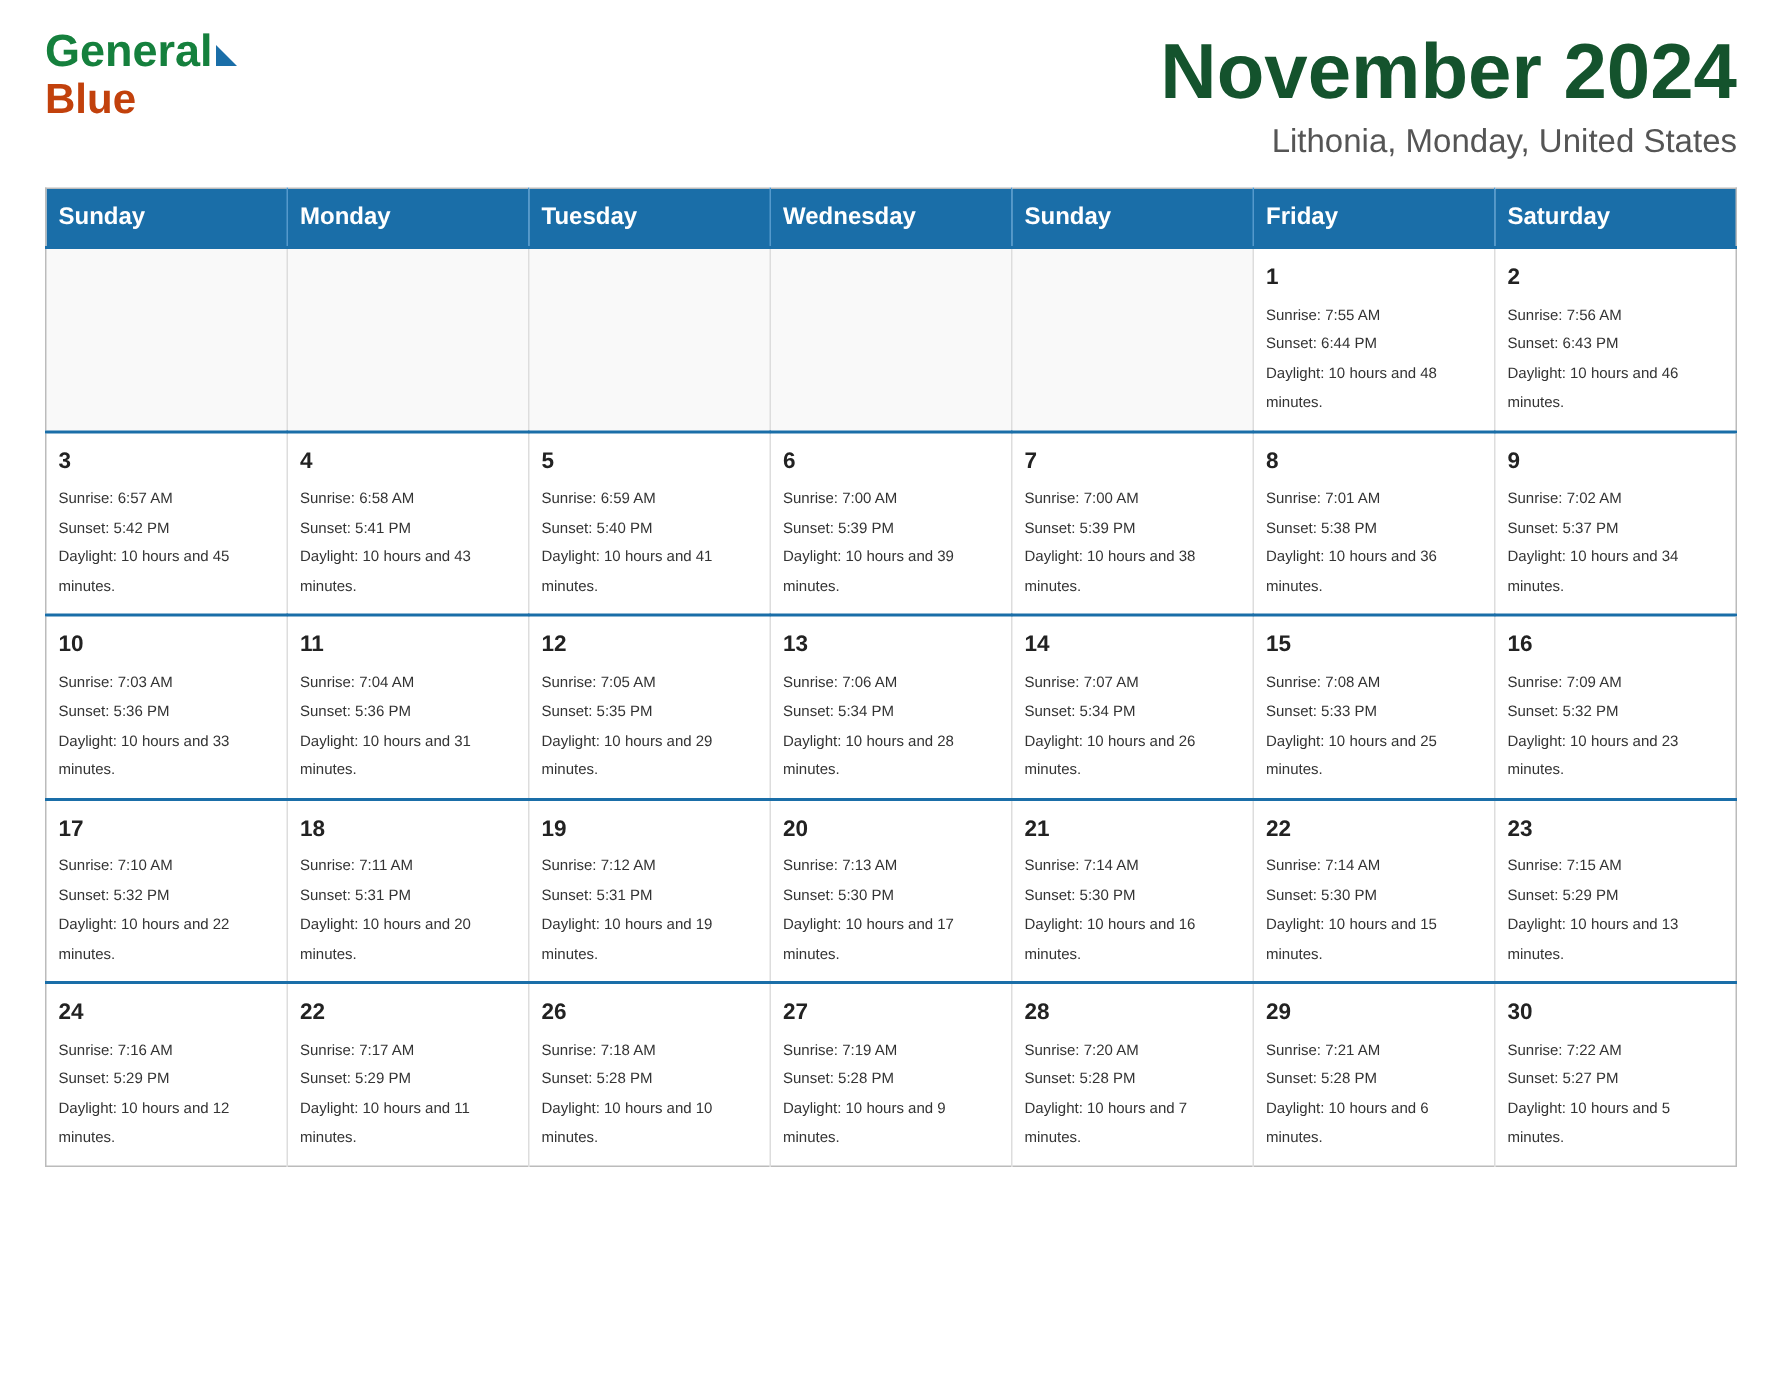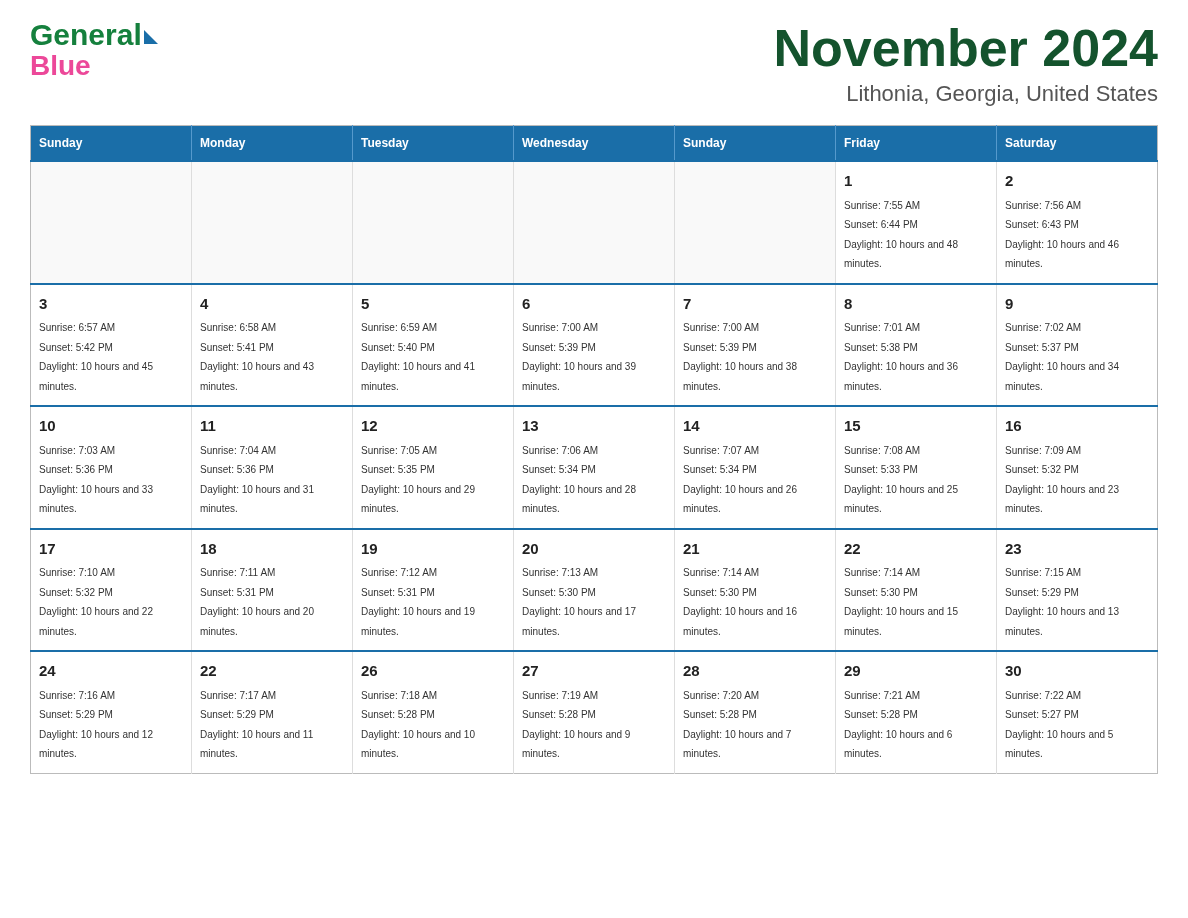--- a/index.html
+++ b/index.html
@@ -34,21 +34,21 @@
       width: 0;
       height: 0;
       border-left: 14px solid #1a6ea8;
       border-top: 14px solid transparent;
       border-bottom: 0px solid transparent;
       margin-left: 2px;
       margin-top: 4px;
       display: inline-block;
     }
     .logo-blue {
-      color: #ec4899;
+      color: #c2410c;
       font-size: 28px;
       font-weight: bold;
     }
     .title-section {
       text-align: right;
     }
     .month-title {
       font-size: 52px;
       font-weight: bold;
       color: #14532d;
@@ -62,21 +62,21 @@
     .calendar {
       width: 100%;
       border-collapse: collapse;
       border: 1px solid #bbb;
     }
     .calendar thead tr {
       background-color: #1a6ea8;
     }
     .calendar thead th {
       color: #fff;
-      font-size: 12px;
+      font-size: 16px;
       font-weight: bold;
       padding: 10px 8px;
       text-align: left;
       border-right: 1px solid #5599cc;
       width: calc(100% / 7);
     }
     .calendar thead th:last-child {
       border-right: none;
       margin-left: 11px;
     }
@@ -118,21 +118,21 @@
 <div class="header">
   <div class="logo">
     <div class="logo-top">
       <span style="color:#15803d;font-weight:bold;font-size:30px;">General</span>
       <span class="logo-arrow"></span>
     </div>
     <span class="logo-blue" style="margin-left:0;font-size:28px;">Blue</span>
   </div>
   <div class="title-section">
     <div class="month-title">November 2024</div>
-    <div class="location">Lithonia, Georgia, United States</div>
+    <div class="location">Lithonia, Monday, United States</div>
   </div>
 </div>
 
 <table class="calendar">
   <thead>
     <tr>
     <th>Sunday</th>
         <th>Monday</th>
         <th>Tuesday</th>
         <th>Wednesday</th>

